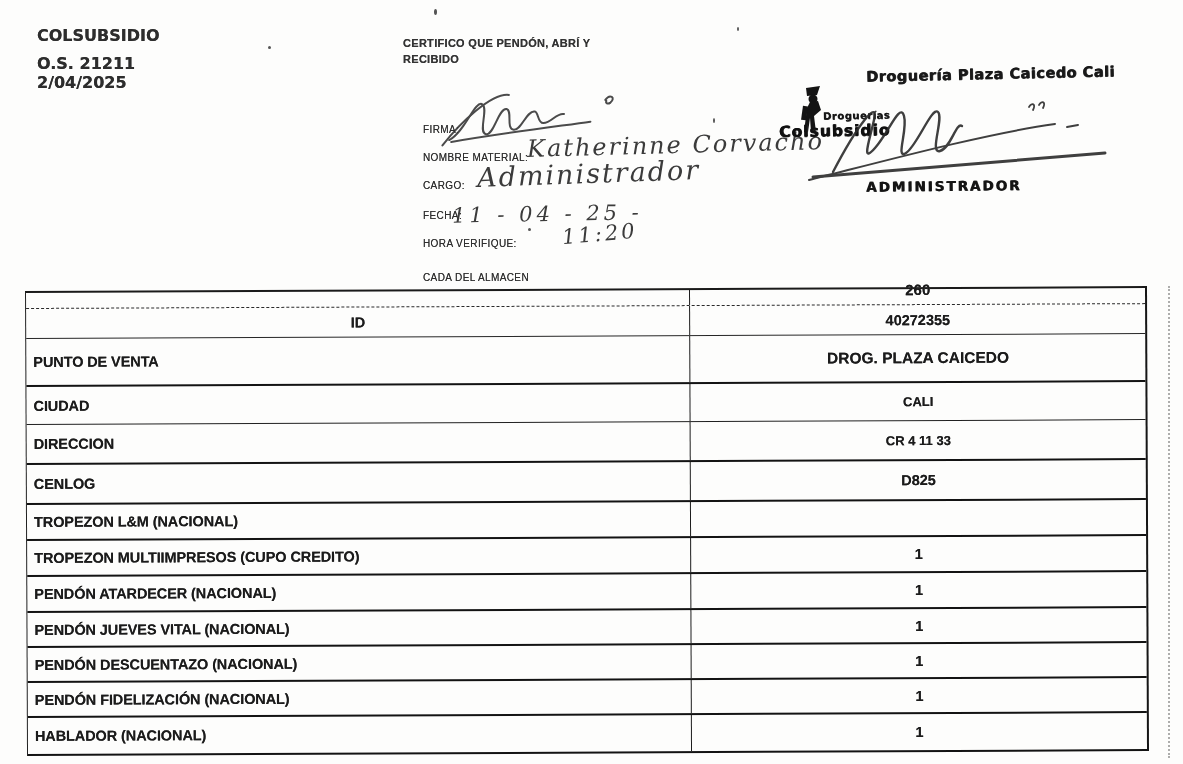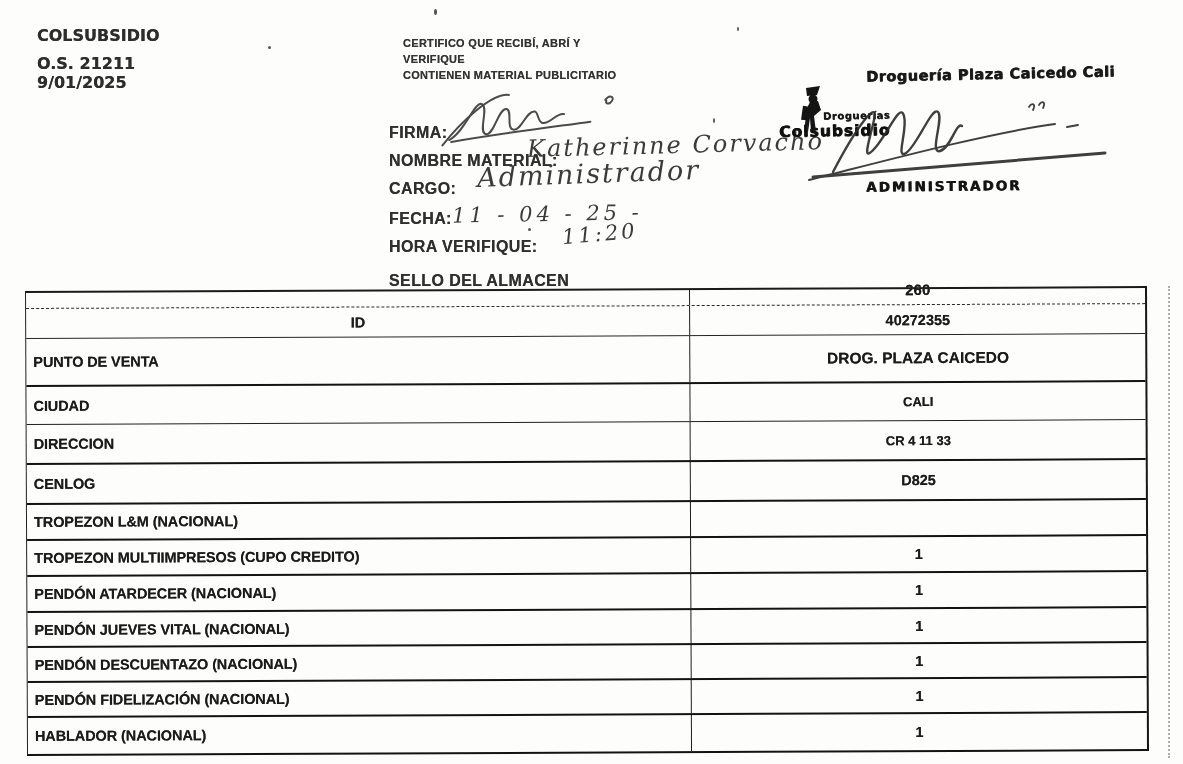--- a/index.html
+++ b/index.html
@@ -26,21 +26,21 @@
   
   .cert{
     left:403px;top:36px;width:290px;
     font-size:11px;font-weight:bold;line-height:14px;letter-spacing:.3px;
     color:#333;text-shadow:0 0 .5px #555;
   }
   .cert div{margin-bottom:2px;}
 
   
   .flabel{
-    left:389px;font-size:16px;font-weight:bold;letter-spacing:.4px;
+    left:423px;font-size:10px;font-weight:normal;letter-spacing:.4px;
     color:#2f2f2f;text-shadow:0 0 .5px #555;white-space:nowrap;
   }
 
   
   .hand{
     font-family:"DejaVu Serif",serif;font-style:italic;
     color:#3b3b3b;white-space:nowrap;
   }
   .hw-name{left:527px;top:131px;font-size:24px;transform:rotate(-1.5deg);letter-spacing:2px;}
   .hw-cargo{left:477px;top:158px;font-size:27px;transform:rotate(-2deg);letter-spacing:2px;}
@@ -118,35 +118,34 @@
   }
   .speck{background:#555;border-radius:50%;}
   svg{display:block;}
 </style>
 </head>
 <body>
 
 <div class="abs hdr">
   <div class="l1">COLSUBSIDIO</div>
   <div class="l4">O.S. 21211</div>
-  <div>9/01/2025</div>
+  <div>2/04/2025</div>
 </div>
 
 <div class="abs cert">
-  <div>CERTIFICO QUE RECIBÍ, ABRÍ Y</div>
-  <div>VERIFIQUE</div>
-  <div>CONTIENEN MATERIAL PUBLICITARIO</div>
+  <div>CERTIFICO QUE PENDÓN, ABRÍ Y</div>
+  <div>RECIBIDO</div>
 </div>
 
 <div class="abs flabel" style="top:124px">FIRMA:</div>
 <div class="abs flabel" style="top:152px">NOMBRE MATERIAL:</div>
 <div class="abs flabel" style="top:180px">CARGO:</div>
 <div class="abs flabel" style="top:210px">FECHA:</div>
 <div class="abs flabel" style="top:238px">HORA VERIFIQUE:</div>
-<div class="abs flabel" style="top:272px">SELLO DEL ALMACEN</div>
+<div class="abs flabel" style="top:272px">CADA DEL ALMACEN</div>
 
 <div class="abs" style="left:438px;top:86px;transform:rotate(-3deg)">
   <svg width="215" height="58" viewBox="0 0 215 58" fill="none" stroke="#333" stroke-width="2" stroke-linecap="round" opacity="0.88">
     <path d="M3,54 C22,32 55,4 72,7"></path>
     <path d="M10,49 C26,42 38,10 45,15 C51,20 39,43 47,45 C55,47 61,19 69,21 C75,23 67,41 75,42 C83,43 89,23 97,25 C101,26 99,37 105,37 C113,37 119,27 126,29"></path>
     <path d="M12,51 C62,45 118,41 152,38"></path>
     <path d="M168,17 C173,11 179,15 173,20 C170,22 168,20 169,18"></path>
   </svg>
 </div>
 

